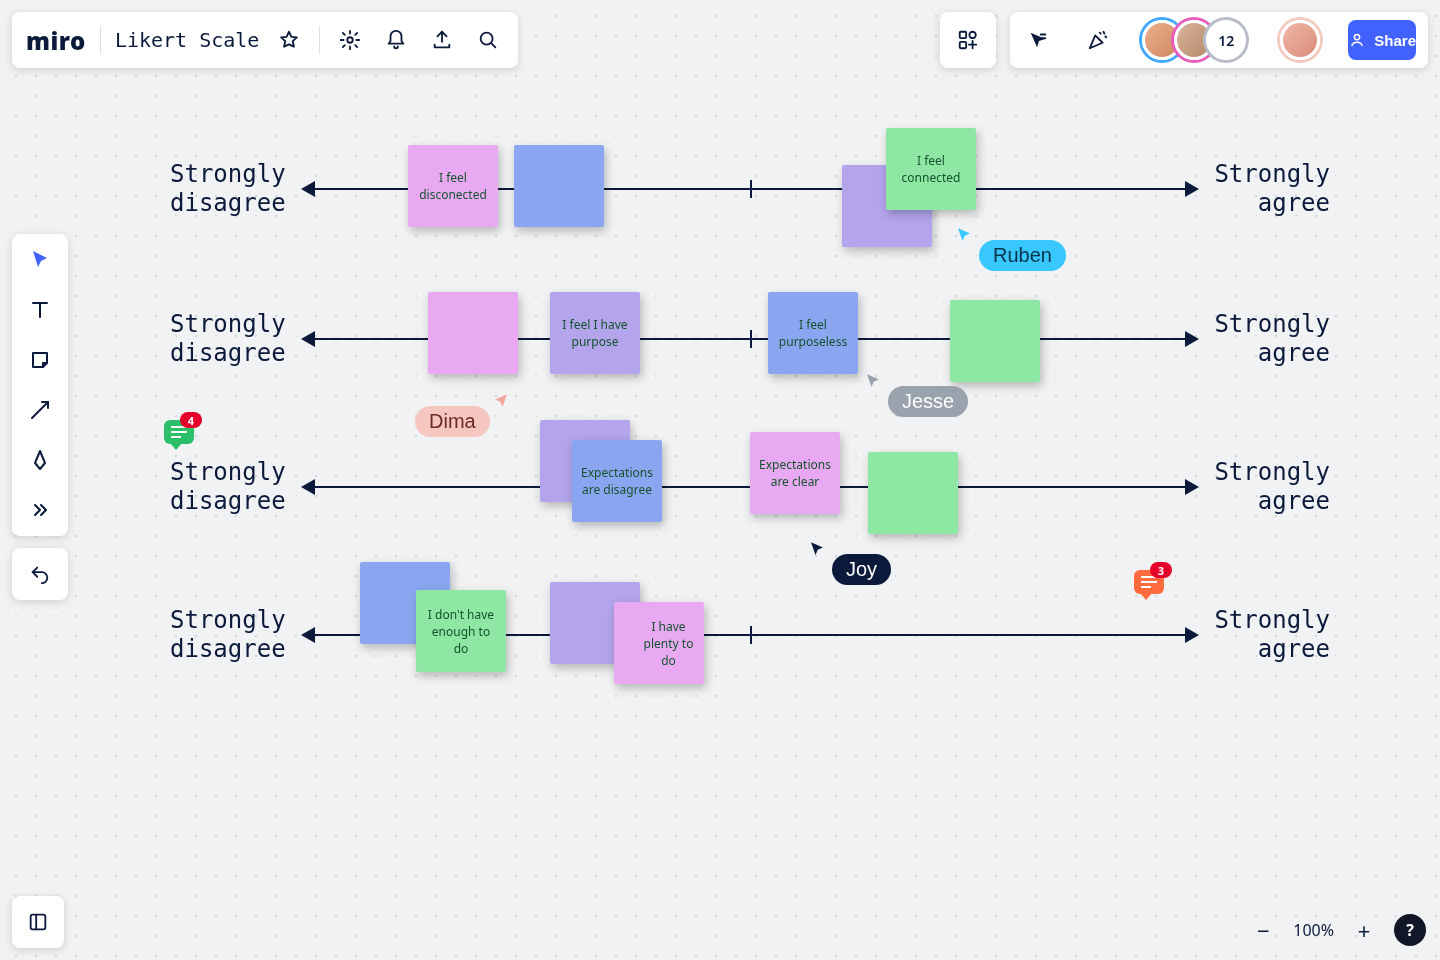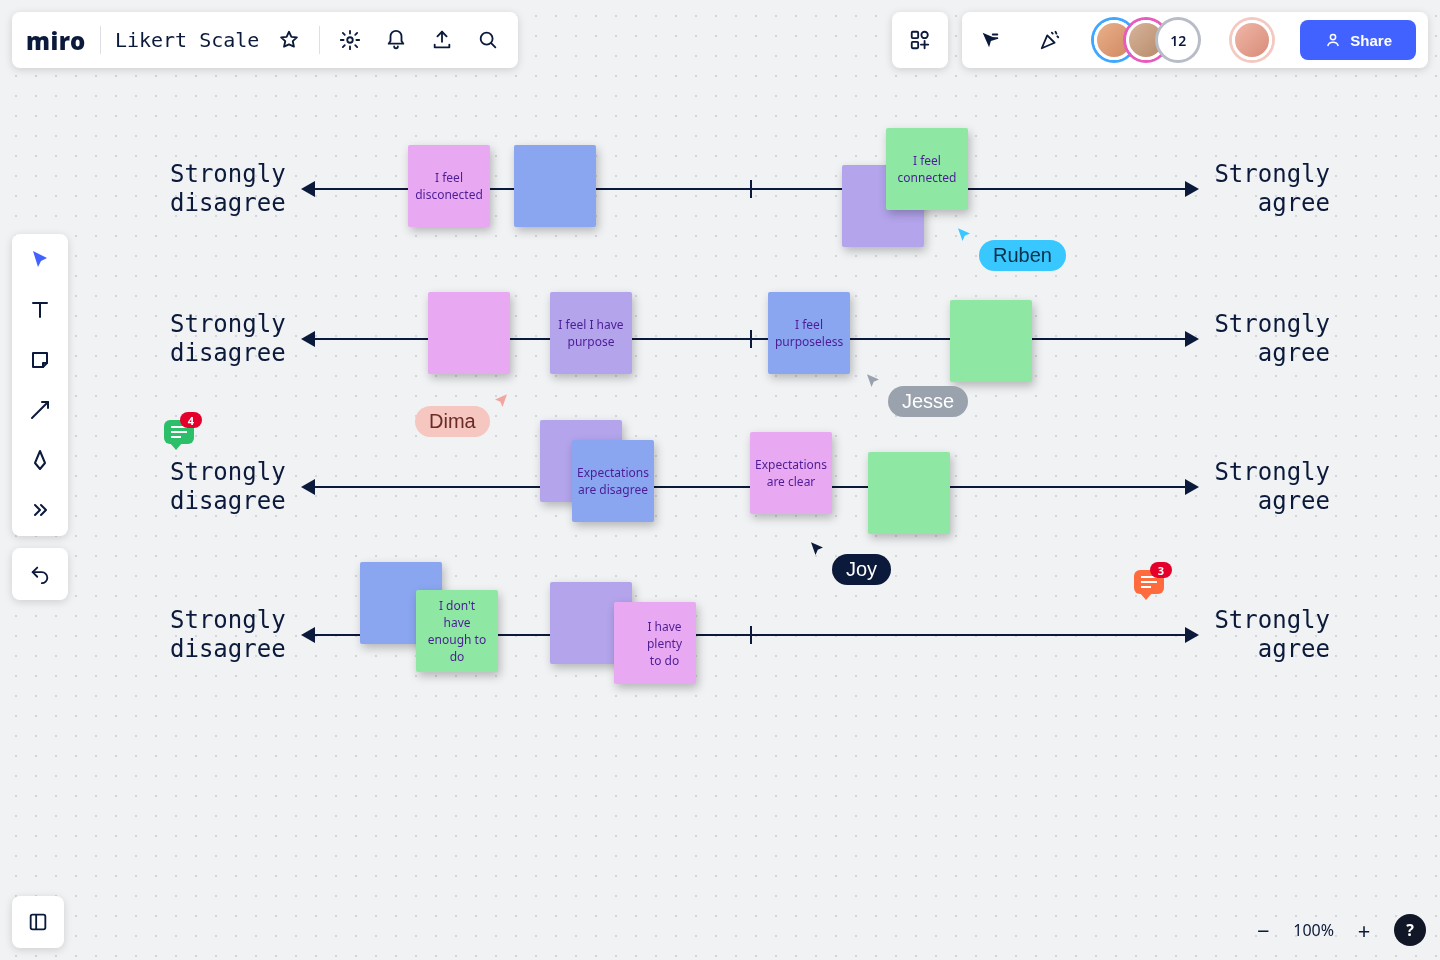--- a/index.html
+++ b/index.html
@@ -41,21 +41,21 @@
     height:56px;display:flex;align-items:center;padding:0 12px;gap:28px;}
   .avatars{display:flex;align-items:center;}
   .avatar{width:34px;height:34px;border-radius:50%;margin-left:-8px;border:3px solid #fff;
     background:#ccc;display:flex;align-items:center;justify-content:center;font-size:14px;
     font-weight:600;color:var(--ink);}
   .avatar.ring-blue{box-shadow:0 0 0 3px #3fa7ff;}
   .avatar.ring-pink{box-shadow:0 0 0 3px #e85bbd;}
   .avatar.ring-grey{box-shadow:0 0 0 3px #b7bcc7;}
   .avatar.ring-soft{box-shadow:0 0 0 3px #f3c9c2;}
   .sharebtn{background:var(--blue);color:#fff;border:none;border-radius:8px;height:40px;
-    padding:0 24px;font-weight:700;font-size:15px;display:flex;gap:8px;align-items:center;
+    padding:0 0;font-weight:700;font-size:15px;display:flex;gap:8px;align-items:center;
     cursor:pointer;}
   .sharebtn svg{width:18px;height:18px;stroke:#fff;fill:none;stroke-width:2;}
 
   
   .dock{position:absolute;left:12px;top:234px;background:var(--panel);border-radius:8px;
     box-shadow:0 2px 8px var(--shadow);width:56px;padding:10px 0;display:flex;
     flex-direction:column;align-items:center;gap:18px;}
   .dock .iconbtn svg{width:24px;height:24px;}
   .dock-undo{position:absolute;left:12px;top:548px;background:var(--panel);
     border-radius:8px;box-shadow:0 2px 8px var(--shadow);width:56px;height:52px;
@@ -79,24 +79,24 @@
   .scale-label.left{left:0;text-align:left;}
   .scale-label.right{right:0;text-align:right;}
   .axis{position:absolute;left:145px;right:145px;top:28px;height:2px;background:#0b1a3a;}
   .axis::before,.axis::after{content:"";position:absolute;top:-7px;width:0;height:0;
     border-top:8px solid transparent;border-bottom:8px solid transparent;}
   .axis::before{left:-14px;border-right:14px solid #0b1a3a;}
   .axis::after{right:-14px;border-left:14px solid #0b1a3a;}
   .tick{position:absolute;top:20px;width:2px;height:18px;background:#0b1a3a;}
 
   
-  .note{position:absolute;width:82px;height:82px;border-radius:2px;
+  .note{position:absolute;width:90px;height:82px;border-radius:2px;
     box-shadow:2px 4px 10px rgba(0,0,0,.25);
     display:flex;align-items:center;justify-content:center;text-align:center;
-    font-size:12px;padding:8px;box-sizing:border-box;color:#4c1d95;}
+    font-size:12px;padding:8px;box-sizing:border-box;color:#14532d;}
   .note.pink{background:var(--note-pink);}
   .note.green{background:var(--note-green);}
   .note.blue{background:var(--note-blue);}
   .note.violet{background:var(--note-violet);}
 
   
   .cursor{position:absolute;display:flex;align-items:flex-start;gap:6px;pointer-events:none;}
   .cursor svg{width:18px;height:18px;}
   .cursor .tag{border-radius:999px;padding:4px 14px;font-size:20px;
     font-family: Liberation Sans, sans-serif;color:#fff;margin-top:14px;}

